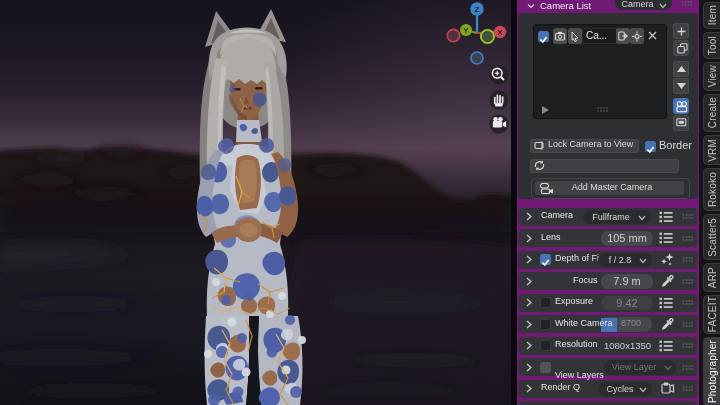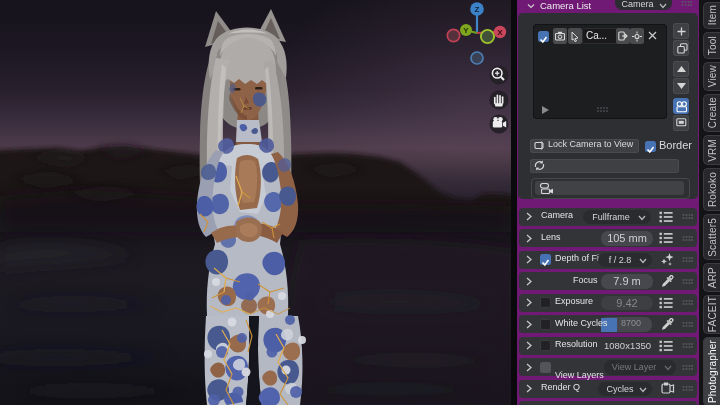--- a/index.html
+++ b/index.html
@@ -380,20 +380,21 @@
         <path d="M2.1,10.6 L2.3,7.4 L5.4,7.8" fill="#d8d8d8" stroke="none"></path>
       </svg>
 
     <div class="abs" style="left:14px;top:178px;width:157px;height:19px;border:1px solid #47484c;border-radius:4px;"></div>
     <div class="abs" style="left:18px;top:181px;width:149px;height:13.5px;background:#414246;border-radius:3px;"></div>
     <svg class="abs" style="left:23px;top:182.5px" width="14" height="11">
         <rect x="0.5" y="0.5" width="8" height="4.5" rx="2.2" fill="none" stroke="#d8d8d8" stroke-width="1.1"></rect>
         <rect x="1.5" y="6" width="8" height="4.5" rx="1" fill="none" stroke="#d8d8d8" stroke-width="1.1"></rect>
         <path d="M10,7 L13,5.8 L13,10.5 L10,9.3 Z" fill="#d8d8d8"></path>
       </svg>
+    <div class="abs" style="left:30px;top:182px;width:130px;text-align:center;font-size:9px;color:#dcdcde;">Add Master Camera</div>
 
     <div class="row" style="top:207.5px;"></div>
     <svg class="chev" style="top:212px" width="6" height="9">
         <path d="M1,1 L5,4.5 L1,8" stroke="#c8c8c8" stroke-width="1.3" fill="none"></path>
       </svg>
     <div class="lbl" style="left:24px;top:210px;">Camera</div>
     <div class="drop" style="left:66px;top:209.5px;width:56px;padding-right:12px;">Fullframe</div>
     <svg class="abs" style="left:121px;top:214.5px" width="8" height="6">
         <path d="M1,1 L4,4.5 L7,1" stroke="#b8b8b8" stroke-width="1.2" fill="none"></path>
       </svg>
@@ -534,21 +535,21 @@
         </g>
       </svg>
 
     <div class="row" style="top:315px;"></div>
     <svg class="chev" style="top:319.5px" width="6" height="9">
         <path d="M1,1 L5,4.5 L1,8" stroke="#c8c8c8" stroke-width="1.3" fill="none"></path>
       </svg>
     <div class="cb off abs" style="left:23px;top:318.5px;"></div>
     <div class="val" style="left:83px;top:317px;width:52px;"></div>
     <div class="abs" style="left:84px;top:317.5px;width:16px;height:14px;background:#4772b3;"></div>
-    <div class="lbl" style="left:38px;top:317.5px;">White Cycles</div>
+    <div class="lbl" style="left:38px;top:317.5px;">White Camera</div>
     <div class="lbl" style="left:104px;top:317.5px;color:#8d8e92;">8700</div>
     <svg class="abs" style="left:144px;top:318px" width="13" height="13">
         <path d="M1,11.8 L1.8,9 L6.8,4 L8.8,6 L3.8,11 Z" fill="#d0d0d0"></path>
         <path d="M6,2.6 L10.2,6.8 M9.4,1 C10.6,-0.2 12.6,1.6 11.6,2.9 L10.2,4.5 L8.2,2.5 Z" stroke="#d0d0d0" stroke-width="1.4" fill="none"></path>
       </svg>
     <svg class="grip" style="top:321.5px" width="11" height="5">
         <g fill="#5d5e64">
           <circle cx="1.5" cy="1" r="1"></circle>
           <circle cx="4.5" cy="1" r="1"></circle>
           <circle cx="7.5" cy="1" r="1"></circle>

